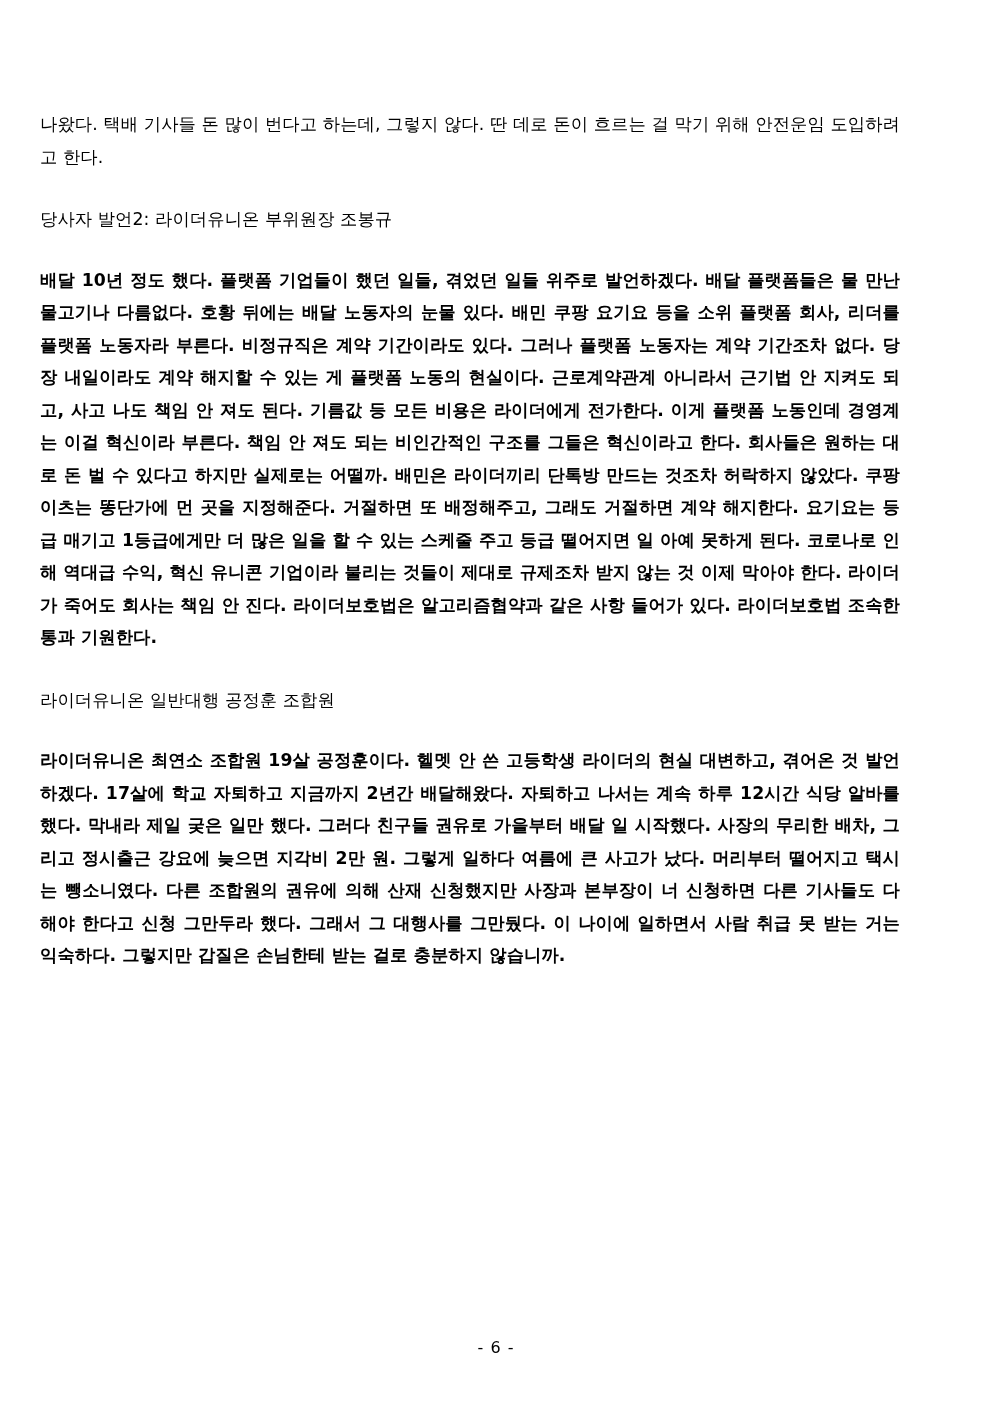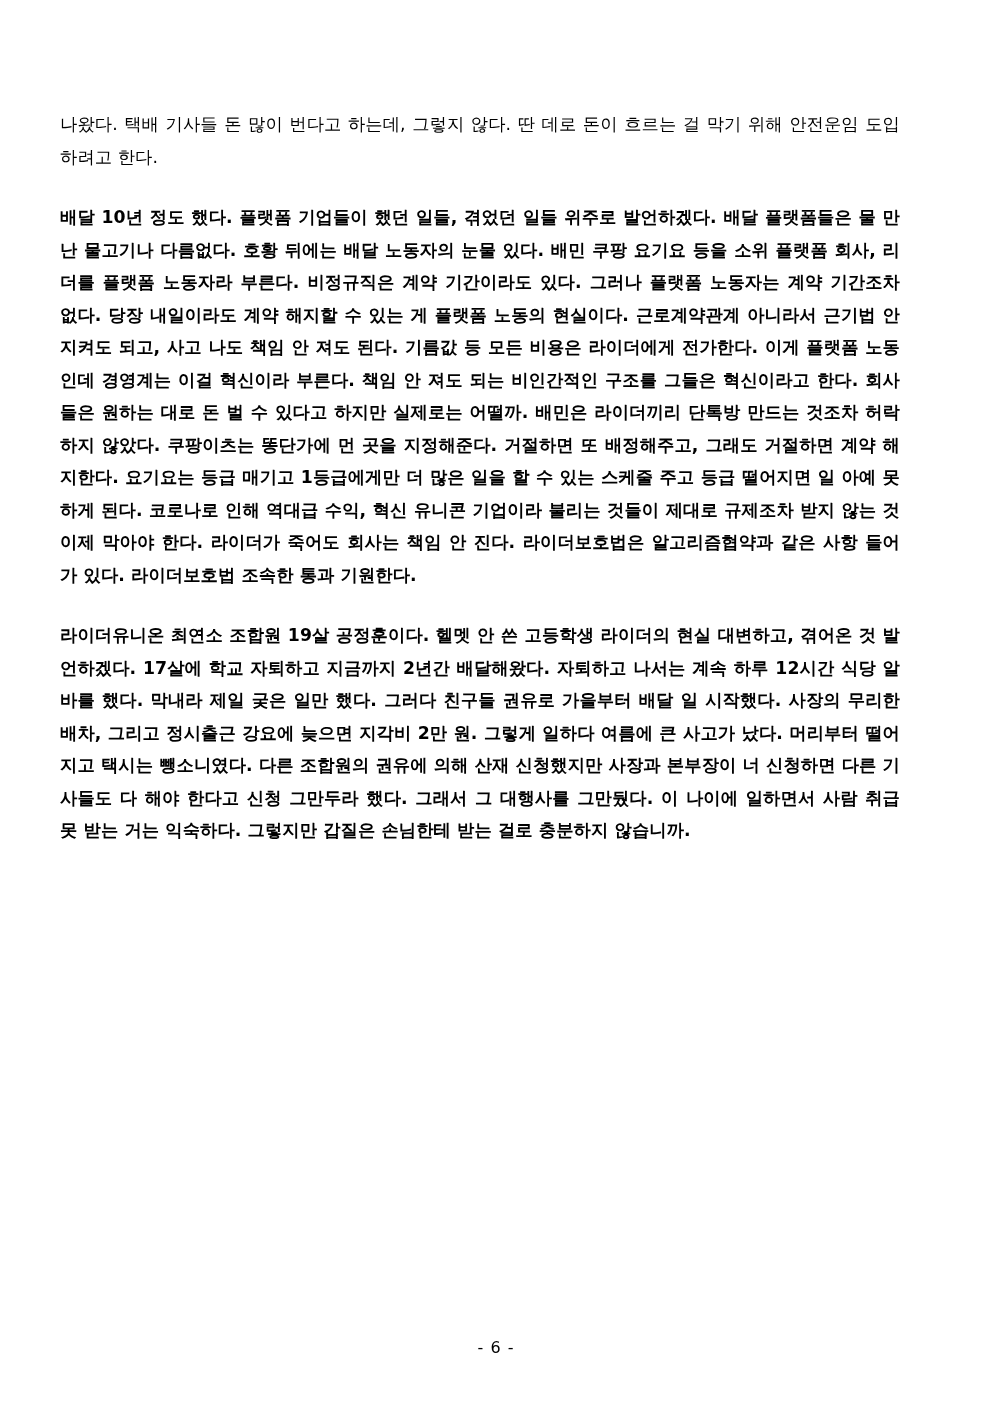--- a/index.html
+++ b/index.html
@@ -12,21 +12,21 @@
     height: 1403px;
     font-family: "DejaVu Sans", "Liberation Sans", sans-serif;
     color: #000000;
     position: relative;
     overflow: hidden;
   }
   .page {
     box-sizing: border-box;
     width: 992px;
     height: 1403px;
-    padding: 108px 92px 0 60px;
+    padding: 108px 92px 0 40px;
     position: relative;
   }
   .para {
     font-size: 17.3px;
     line-height: 1.88;
     text-align: justify;
     text-justify: inter-word;
     word-break: break-all;
     letter-spacing: 0.1px;
     margin: 0;
@@ -55,21 +55,23 @@
     letter-spacing: 1px;
   }
 </style>
 </head>
 <body>
 
 <div class="page">
 
   <p class="para">나왔다. 택배 기사들 돈 많이 번다고 하는데, 그렇지 않다. 딴 데로 돈이 흐르는 걸 막기 위해 안전운임 도입하려고 한다.</p>
 
+  <p class="heading gap-before-heading">당사자 발언2: 라이더유니온 부위원장 조봉규</p>
 
   <p class="para gap-after-heading">배달 10년 정도 했다. 플랫폼 기업들이 했던 일들, 겪었던 일들 위주로 발언하겠다. 배달 플랫폼들은 물 만난 물고기나 다름없다. 호황 뒤에는 배달 노동자의 눈물 있다. 배민 쿠팡 요기요 등을 소위 플랫폼 회사, 리더를 플랫폼 노동자라 부른다. 비정규직은 계약 기간이라도 있다. 그러나 플랫폼 노동자는 계약 기간조차 없다. 당장 내일이라도 계약 해지할 수 있는 게 플랫폼 노동의 현실이다. 근로계약관계 아니라서 근기법 안 지켜도 되고, 사고 나도 책임 안 져도 된다. 기름값 등 모든 비용은 라이더에게 전가한다. 이게 플랫폼 노동인데 경영계는 이걸 혁신이라 부른다. 책임 안 져도 되는 비인간적인 구조를 그들은 혁신이라고 한다. 회사들은 원하는 대로 돈 벌 수 있다고 하지만 실제로는 어떨까. 배민은 라이더끼리 단톡방 만드는 것조차 허락하지 않았다. 쿠팡이츠는 똥단가에 먼 곳을 지정해준다. 거절하면 또 배정해주고, 그래도 거절하면 계약 해지한다. 요기요는 등급 매기고 1등급에게만 더 많은 일을 할 수 있는 스케줄 주고 등급 떨어지면 일 아예 못하게 된다. 코로나로 인해 역대급 수익, 혁신 유니콘 기업이라 불리는 것들이 제대로 규제조차 받지 않는 것 이제 막아야 한다. 라이더가 죽어도 회사는 책임 안 진다. 라이더보호법은 알고리즘협약과 같은 사항 들어가 있다. 라이더보호법 조속한 통과 기원한다.</p>
 
+  <p class="heading gap-before-heading">라이더유니온 일반대행 공정훈 조합원</p>
 
   <p class="para gap-after-heading">라이더유니온 최연소 조합원 19살 공정훈이다. 헬멧 안 쓴 고등학생 라이더의 현실 대변하고, 겪어온 것 발언하겠다. 17살에 학교 자퇴하고 지금까지 2년간 배달해왔다. 자퇴하고 나서는 계속 하루 12시간 식당 알바를 했다. 막내라 제일 궂은 일만 했다. 그러다 친구들 권유로 가을부터 배달 일 시작했다. 사장의 무리한 배차, 그리고 정시출근 강요에 늦으면 지각비 2만 원. 그렇게 일하다 여름에 큰 사고가 났다. 머리부터 떨어지고 택시는 뺑소니였다. 다른 조합원의 권유에 의해 산재 신청했지만 사장과 본부장이 너 신청하면 다른 기사들도 다 해야 한다고 신청 그만두라 했다. 그래서 그 대행사를 그만뒀다. 이 나이에 일하면서 사람 취급 못 받는 거는 익숙하다. 그렇지만 갑질은 손님한테 받는 걸로 충분하지 않습니까.</p>
 
   <div class="footer">- 6 -</div>
 
 </div>
 
 </body></html>

